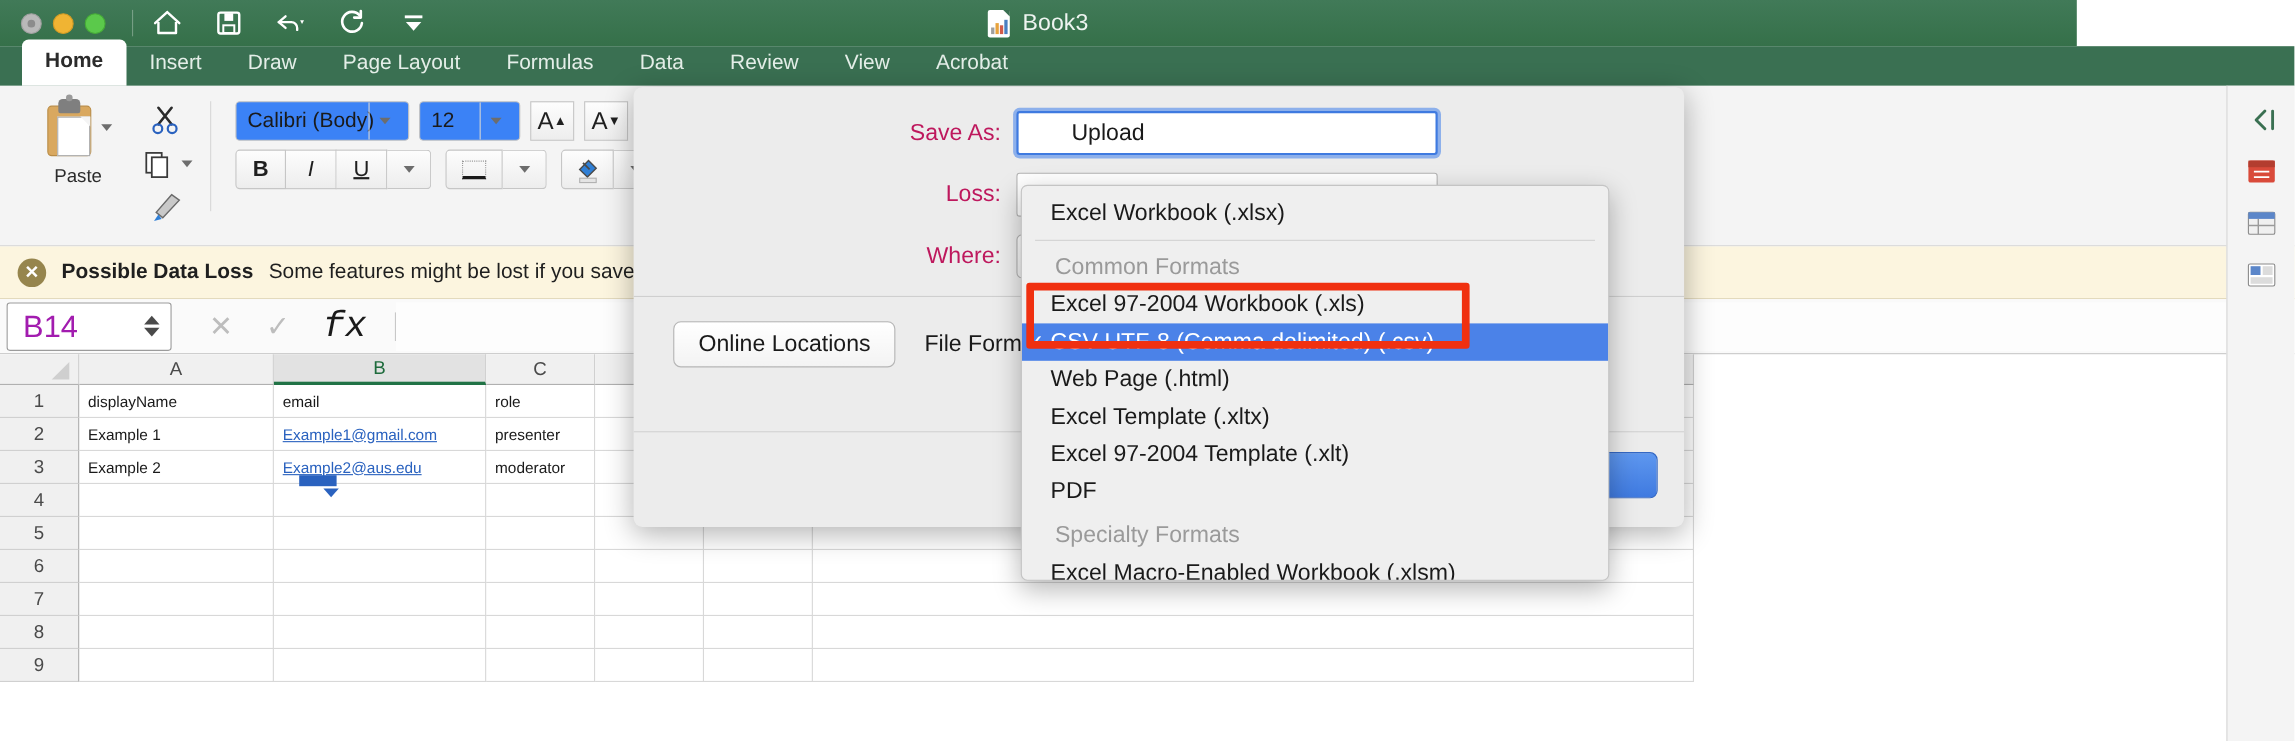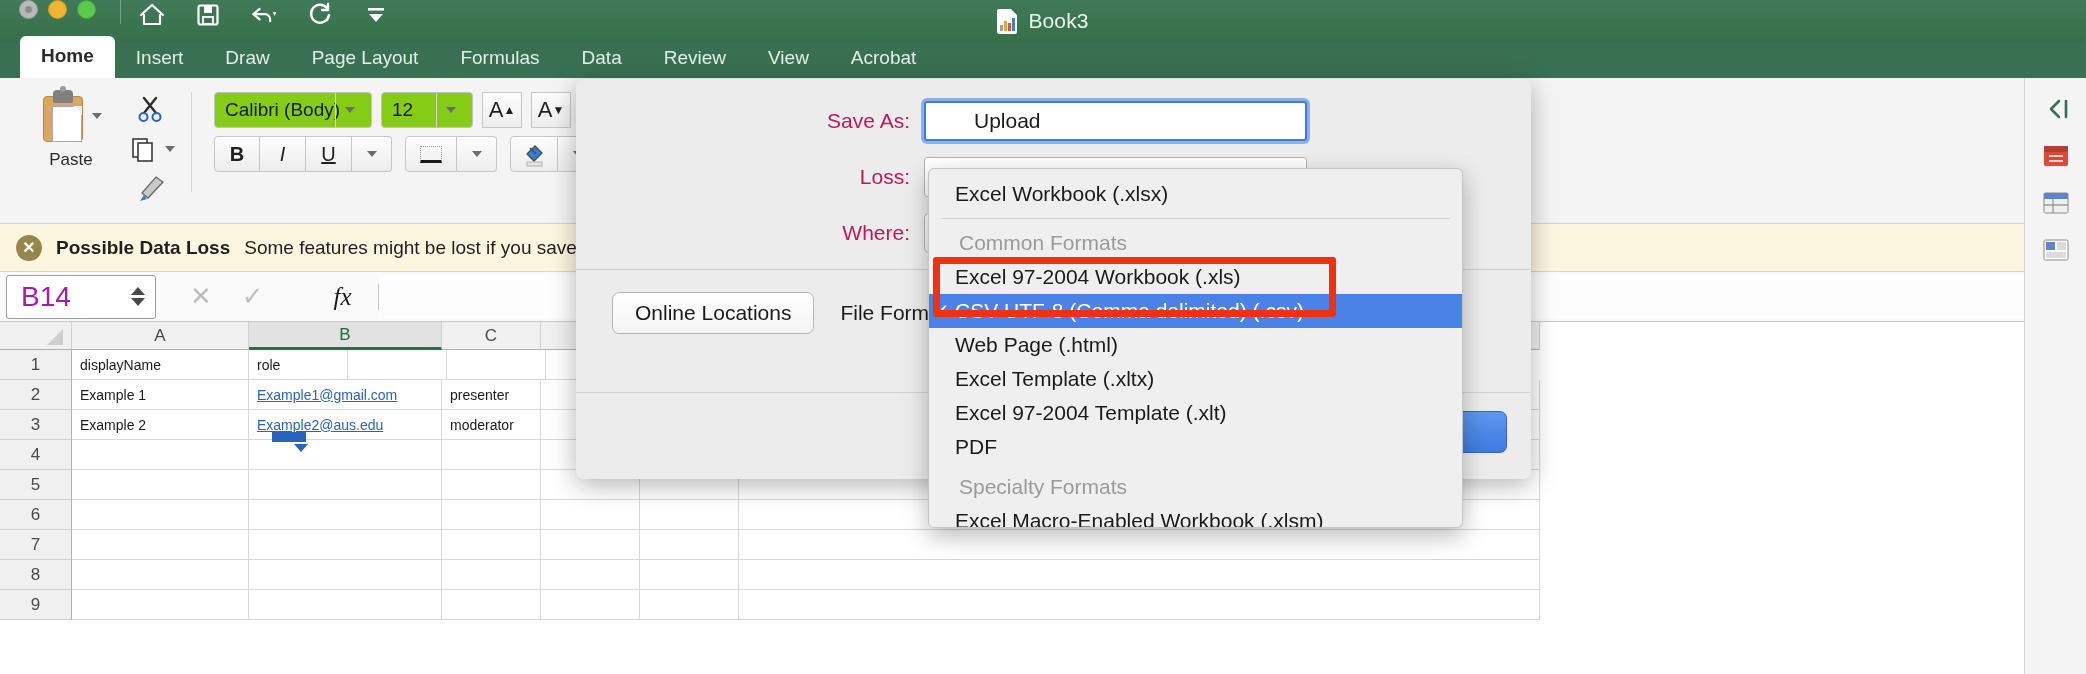--- a/index.html
+++ b/index.html
@@ -6,23 +6,23 @@
   html, body {
     width: 2086px; height: 674px;
     font-family: "Liberation Sans", sans-serif;
     overflow: hidden;
     background: #ffffff;
   }
   .app { position: relative; width: 2086px; height: 674px; overflow: hidden; }
 
   
   .titlebar {
-    position: absolute; left: 0; top: 0; width: 2086px; height: 42px;
+    position: absolute; left: 0; top: 0; width: 1888px; height: 42px;
     background: linear-gradient(#417a58, #357049);
-    display: flex; align-items: flex-start;
+    display: flex; align-items: center;
   }
   .traffic { display: flex; gap: 10px; margin-left: 19px; }
   .light { width: 19px; height: 19px; border-radius: 50%; position: relative; }
   .light.red { background: #b9b9b9; border: 1px solid #a0a0a0; }
   .light.red::after {
     content: ""; position: absolute; left: 50%; top: 50%;
     width: 7px; height: 7px; margin: -3.5px 0 0 -3.5px;
     border-radius: 50%; background: #8c8c8c;
   }
   .light.yellow { background: #f0b433; border: 1px solid #d49c24; }
@@ -111,21 +111,21 @@
   .caret-dn { width:0;height:0;border-left:5px solid transparent;border-right:5px solid transparent;border-top:6px solid #6d6d6d; }
 
   .cut-col { width: 62px; padding-top: 14px; display: flex; flex-direction: column; align-items: center; gap: 6px; }
   .mini { width: 34px; height: 34px; display:flex; align-items:center; justify-content:center; }
   .mini-row { display:flex; align-items:center; gap:5px; }
 
   
   .font-group { padding: 14px 0 0 12px; display: flex; flex-direction: column; gap: 8px; }
   .fg-row { display: flex; align-items: center; gap: 9px; }
   .combo {
-    height: 36px; background: #84cc16; border: 1px solid #c3c3c3; border-radius: 4px;
+    height: 36px; background: #3b82f6; border: 1px solid #c3c3c3; border-radius: 4px;
     display: flex; align-items: center; overflow: hidden;
   }
   .combo .cval { padding: 0 10px; font-size: 19px; color: #1a1a1a; white-space: nowrap; }
   .combo .cdiv { width: 1px; align-self: stretch; background: #d5d5d5; }
   .combo .carr { width: 28px; display: flex; align-items: center; justify-content: center; }
   .fontname { width: 158px; } .fontname .cval { width: 120px; }
   .fontsize { width: 92px; }  .fontsize .cval { width: 54px; }
 
   .btn {
     height: 36px; min-width: 40px; background: linear-gradient(#fdfdfd,#ededed);
@@ -173,21 +173,21 @@
     border: 1px solid #9c9c9c; border-radius: 3px;
     display: flex; align-items: center; justify-content: space-between;
     padding: 0 10px 0 14px;
   }
   .namebox .nbval { font-size: 28px; color: #a21caf; }
   .stepper { display: flex; flex-direction: column; gap: 3px; }
   .st-up { width:0;height:0;border-left:7px solid transparent;border-right:7px solid transparent;border-bottom:8px solid #4a4a4a; }
   .st-dn { width:0;height:0;border-left:7px solid transparent;border-right:7px solid transparent;border-top:8px solid #4a4a4a; }
   .fb-ctrl { display: flex; align-items: center; gap: 30px; margin-left: 34px; }
   .fb-x, .fb-ok { font-size: 26px; color: #bdbdbd; }
-  .fb-fx { font-size: 25px; font-style: italic; font-family: Liberation Serif, serif; color: #1a1a1a; margin-left: 40px; }
+  .fb-fx { font-size: 33px; font-style: italic; font-family: Liberation Mono, monospace; color: #1a1a1a; }
   .fb-vdiv { width: 1px; height: 26px; background: #c8c8c8; margin-left: 26px; }
   .fb-input { flex: 1; height: 44px; background: #fdfdfd; }
 
   
   .grid { position: absolute; left: 0; top: 322px; width: 1540px; height: 352px; background: #fff; }
   .colhead { display: flex; height: 28px; }
   .corner {
     width: 72px; height: 28px; background: #f0f0f0;
     border-right: 1px solid #d0d0d0; border-bottom: 1px solid #b0b0b0; position: relative;
   }
@@ -549,20 +549,21 @@
       <div class="ch cw-b sel">B</div>
       <div class="ch cw-c">C</div>
       <div class="ch cw-d">D</div>
       <div class="ch cw-e">E</div>
       <div class="ch cw-f"></div>
     </div>
 
     <div class="gridrow">
       <div class="rh">1</div>
       <div class="cell cw-a">displayName</div>
+      <div class="cell cw-b">email</div>
       <div class="cell cw-c">role</div>
       <div class="cell cw-d"></div>
       <div class="cell cw-e"></div>
       <div class="cell cw-f"></div>
     </div>
     <div class="gridrow">
       <div class="rh">2</div>
       <div class="cell cw-a">Example 1</div>
       <div class="cell cw-b link">Example1@gmail.com</div>
       <div class="cell cw-c">presenter</div>

